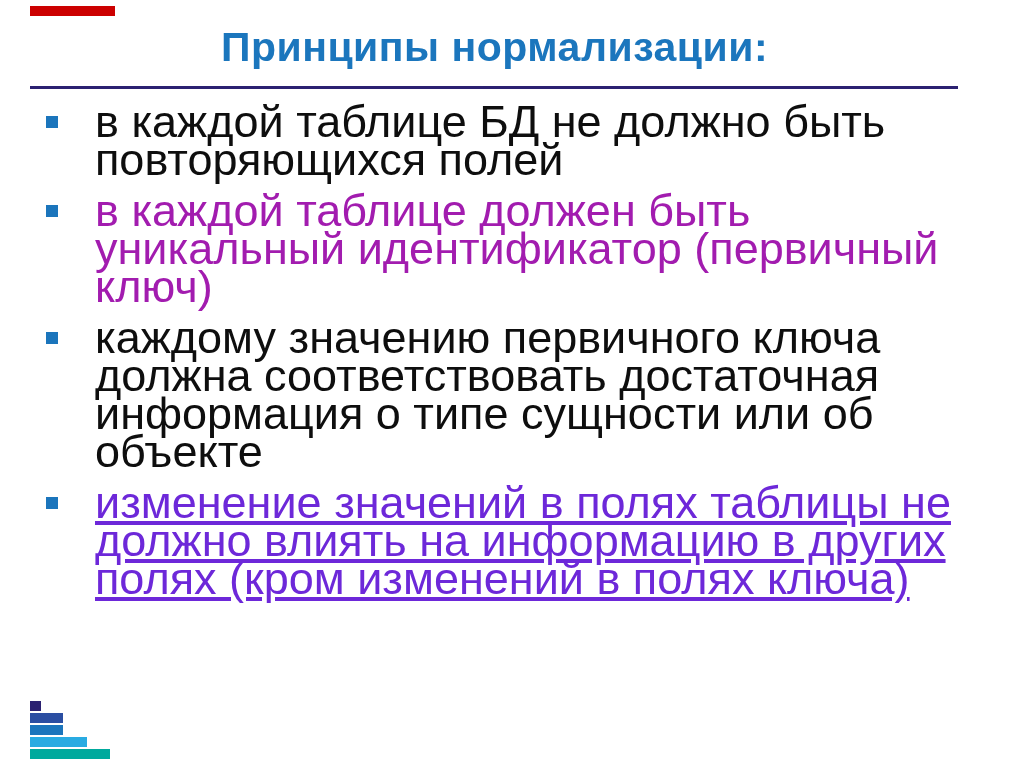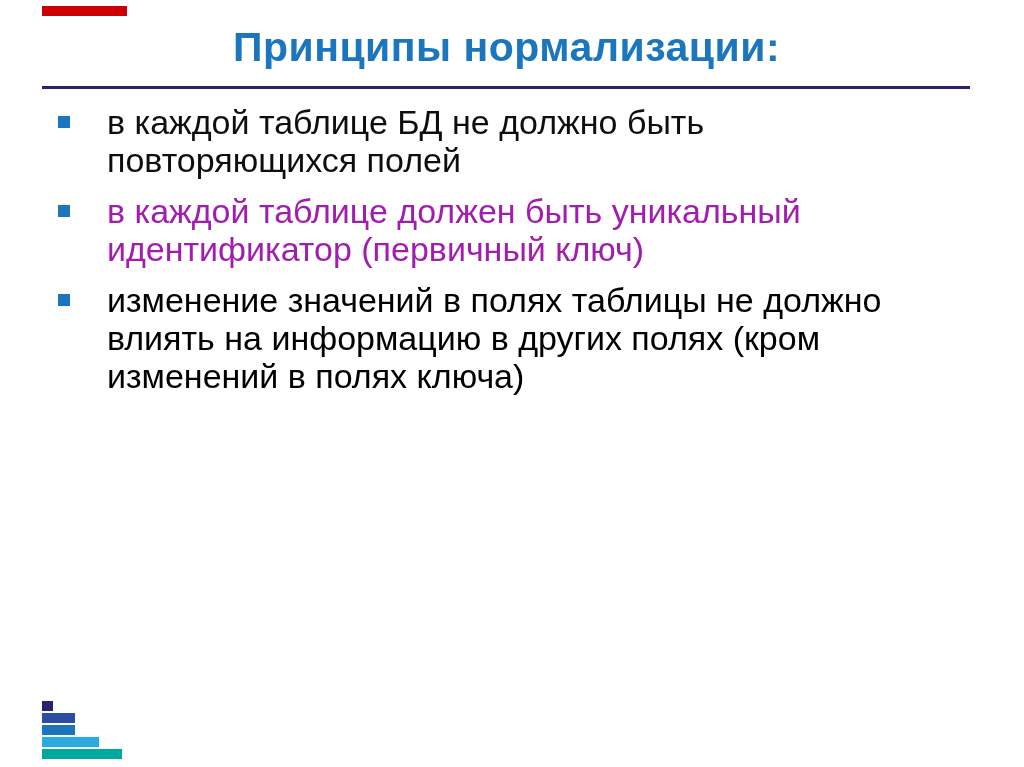--- a/index.html
+++ b/index.html
@@ -7,21 +7,20 @@
     padding: 0;
     background: #ffffff;
   }
   .slide {
     position: relative;
     width: 989px;
     height: 767px;
     background: #ffffff;
     overflow: hidden;
     font-family: "Liberation Sans", sans-serif;
-    margin-left: 12px;
   }
   
   .red-bar {
     position: absolute;
     left: 30px;
     top: 6px;
     width: 85px;
     height: 10px;
     background: #cc0000;
   }
@@ -66,21 +65,21 @@
     flex: 0 0 auto;
     width: 12px;
     height: 12px;
     margin-top: 13px;
     margin-right: 37px;
     background: #1b75bc;
   }
   .bullet-text {
     display: block;
     max-width: 856px;
-    font-size: 34px;
+    font-size: 45px;
     line-height: 38px;
     color: #0e0e0e;
   }
   
   .corner-decor {
     position: absolute;
     left: 30px;
     bottom: 8px;
     display: flex;
     flex-direction: column-reverse;
@@ -105,21 +104,25 @@
     <li>
       <span class="bullet-square" style="background: rgb(27, 117, 188);"></span>
       <span class="bullet-text" style="color: rgb(14, 14, 14);">в каждой таблице БД не должно быть повторяющихся полей</span>
     </li>
     <li>
       <span class="bullet-square" style="background: rgb(27, 117, 188);"></span>
       <span class="bullet-text" style="color: #a21caf;">в каждой таблице должен быть уникальный идентификатор (первичный ключ)</span>
     </li>
     <li>
       <span class="bullet-square" style="background: rgb(27, 117, 188);"></span>
-      <span class="bullet-text" style="color: #000000;">изменение значений в полях таблицы не должно влиять на информацию в других полях (кром изменений в полях ключа)</span>
+      <span class="bullet-text" style="color: rgb(14, 14, 14);">каждому значению первичного ключа должна соответствовать достаточная информация о типе сущности или об объекте</span>
+    </li>
+    <li>
+      <span class="bullet-square" style="background: rgb(27, 117, 188);"></span>
+      <span class="bullet-text" style="color: #6d28d9; text-decoration: underline;">изменение значений в полях таблицы не должно влиять на информацию в других полях (кром изменений в полях ключа)</span>
     </li>
   </ul>
 
   <div class="corner-decor">
       <div class="strip" style="background: rgb(0, 169, 157); width: 80px;"></div>
       <div class="strip" style="background: rgb(41, 171, 226); width: 57px;"></div>
       <div class="strip" style="background: rgb(27, 117, 188); width: 33px;"></div>
       <div class="strip" style="background: rgb(43, 78, 162); width: 33px;"></div>
       <div class="strip" style="background: rgb(43, 33, 113); width: 11px;"></div>
     </div>

